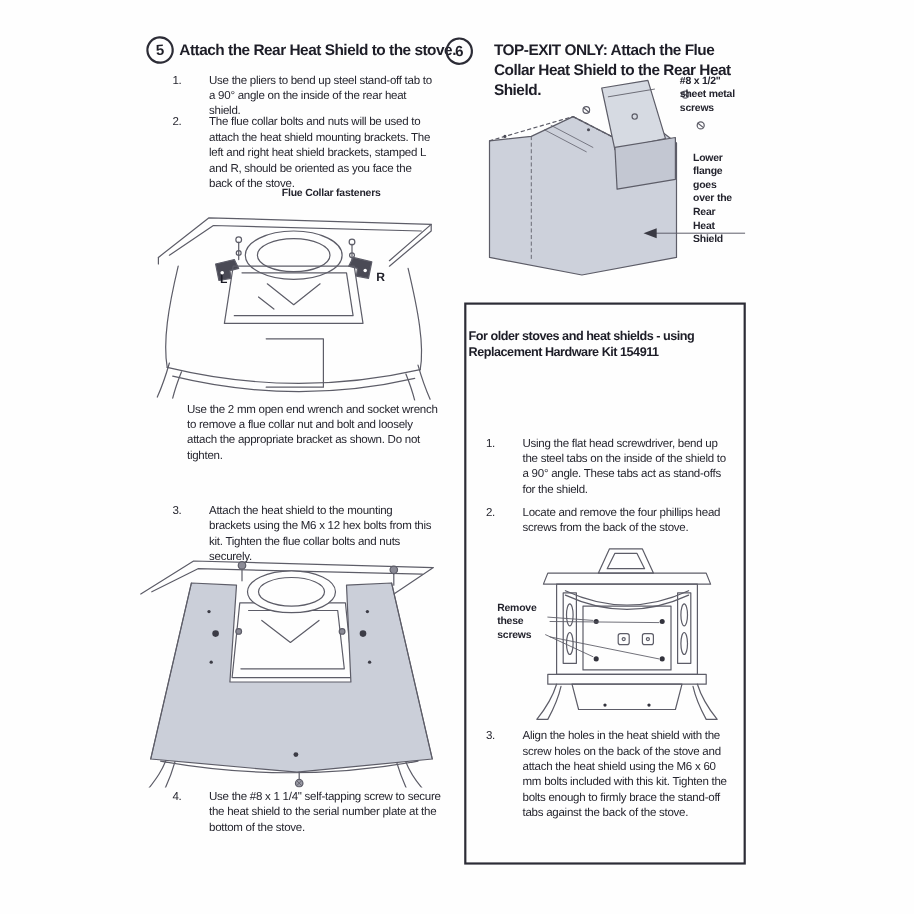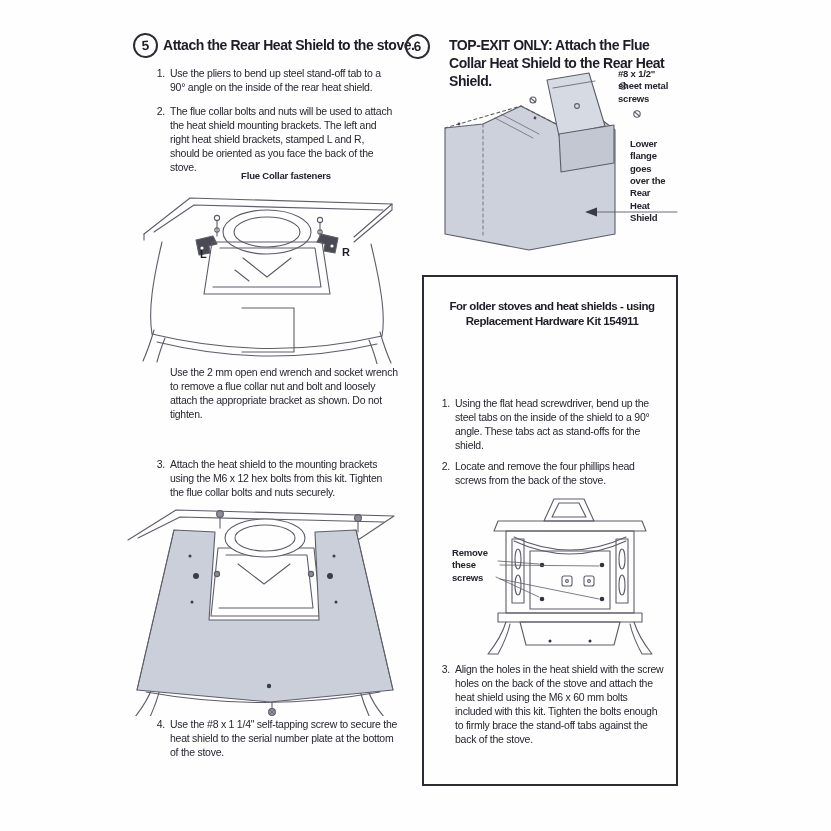--- a/index.html
+++ b/index.html
@@ -10,21 +10,21 @@
   .abs{position:absolute;}
   .step-circle{
     width:21px;height:21px;border:2px solid #2c2c36;border-radius:50%;
     display:flex;align-items:center;justify-content:center;
     font-weight:bold;font-size:13.5px;color:#1f1f28;transform:rotate(-4deg);
   }
   .heading{font-weight:bold;font-size:14px;line-height:1.28;letter-spacing:-0.45px;color:#1d1d27;}
   .body-text{font-size:10.5px;line-height:1.33;letter-spacing:-0.25px;color:#26262f;}
   .list-item{display:flex;gap:5px;}
   .item-num{flex:none;width:13px;text-align:right;font-size:10.5px;letter-spacing:-0.25px;}
-  .item-text{flex:1;}
+  .item-text{flex:1;margin-left:20px;}
   .fig-label{font-size:9px;line-height:1.3;letter-spacing:-0.2px;color:#23232d;white-space:pre-line;}
   .fig-label.bold{font-weight:bold;font-size:9.5px;}
   .kit-box{border:2px solid #2c2c36;background:#fefefe;}
   .kit-title{font-weight:bold;font-size:11.5px;line-height:1.3;letter-spacing:-0.45px;color:#1d1d27;}
   .kit-note{font-weight:bold;font-style:italic;font-size:10.2px;line-height:1.35;letter-spacing:-0.25px;color:#23232d;}
   .lr-label{font-weight:bold;font-size:11px;color:#1d1d27;}
   svg{display:block;}
   .line-art{stroke:#5d5d68;fill:none;stroke-width:1.1;stroke-linecap:round;stroke-linejoin:round;}
 </style>
 </head>
@@ -40,21 +40,21 @@
   <div class="abs body-text list-item" style="left:152px;top:67px;width:243px;">
     <span class="item-num">1.</span>
     <span class="item-text">Use the pliers to bend up steel stand-off tab to a 90° angle on the inside of the rear heat shield.</span>
   </div>
   <div class="abs body-text list-item" style="left:152px;top:105px;width:243px;">
     <span class="item-num">2.</span>
     <span class="item-text">The flue collar bolts and nuts will be used to attach the heat shield mounting brackets. The left and right heat shield brackets, stamped L and R, should be oriented as you face the back of the stove.</span>
   </div>
 
   <div class="abs" style="left:140px;top:168px;width:255px;height:196px;">
-    <div class="abs fig-label bold" style="left:86px;top:2px;width:120px;text-align:center;">Flue Collar fasteners</div>
+    <div class="abs fig-label bold" style="left:86px;top:2px;width:120px;text-align:right;">Flue Collar fasteners</div>
     <svg class="abs" style="left:0;top:14px;" width="255" height="182" viewBox="0 0 255 182">
       <g class="line-art">
 
         <path d="M4,52 L50,16 L252,22 L214,55"></path>
         <path d="M14,50 L54,23 L243,28"></path>
         <path d="M4,52 L4,58 M252,22 L252,28 L214,60"></path>
 
         <path d="M77,38 L77,54 M180,40 L180,56"></path>
         <circle cx="77" cy="36" r="2.6"></circle>
           <circle cx="180" cy="38" r="2.6"></circle>
@@ -187,21 +187,21 @@
     <div class="abs fig-label bold" style="left:193px;top:72px;width:56px;">Lower
 flange
 goes
 over the
 Rear
 Heat
 Shield</div>
   </div>
 
   <div class="abs kit-box" style="left:422px;top:275px;width:252px;height:507px;">
-    <div class="abs kit-title" style="left:15px;top:22px;width:226px;text-align:center;">For older stoves and heat shields -  using Replacement Hardware Kit 154911</div>
+    <div class="abs kit-title" style="left:2px;top:22px;width:226px;">For older stoves and heat shields -  using Replacement Hardware Kit 154911</div>
 
     <div class="abs body-text list-item" style="left:13px;top:120px;width:228px;">
       <span class="item-num">1.</span>
       <span class="item-text">Using the flat head screwdriver, bend up the steel tabs on the inside of the shield to a 90° angle. These tabs act as stand-offs for the shield.</span>
     </div>
     <div class="abs body-text list-item" style="left:13px;top:183px;width:228px;">
       <span class="item-num">2.</span>
       <span class="item-text">Locate and remove the four phillips head screws from the back of the stove.</span>
     </div>
 

